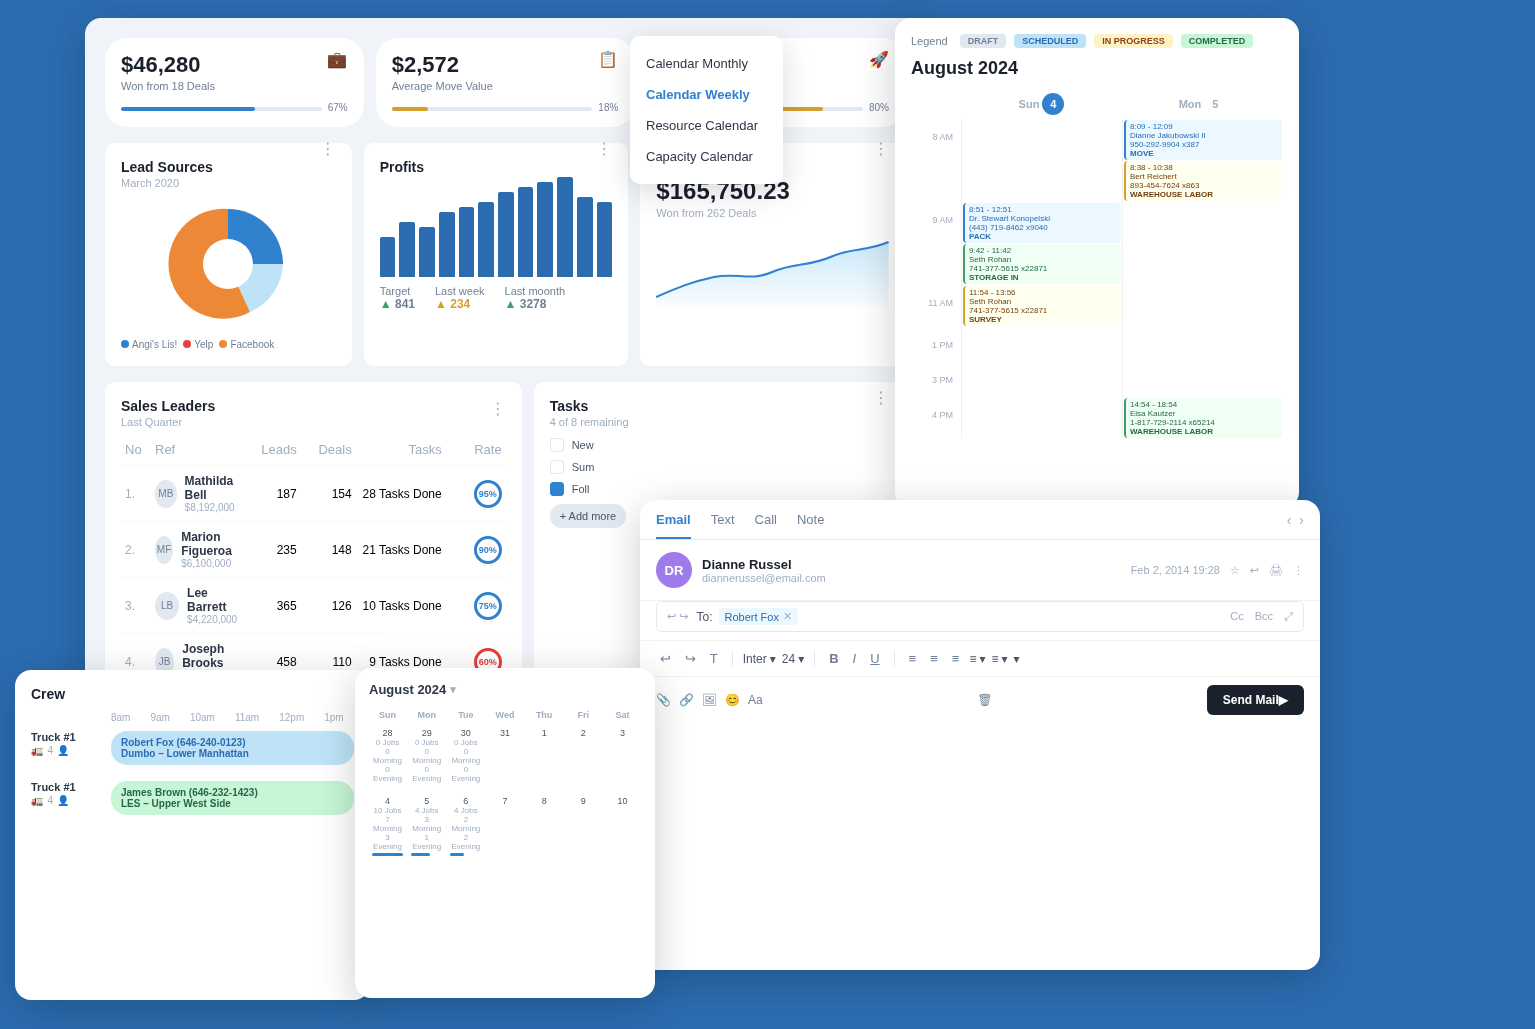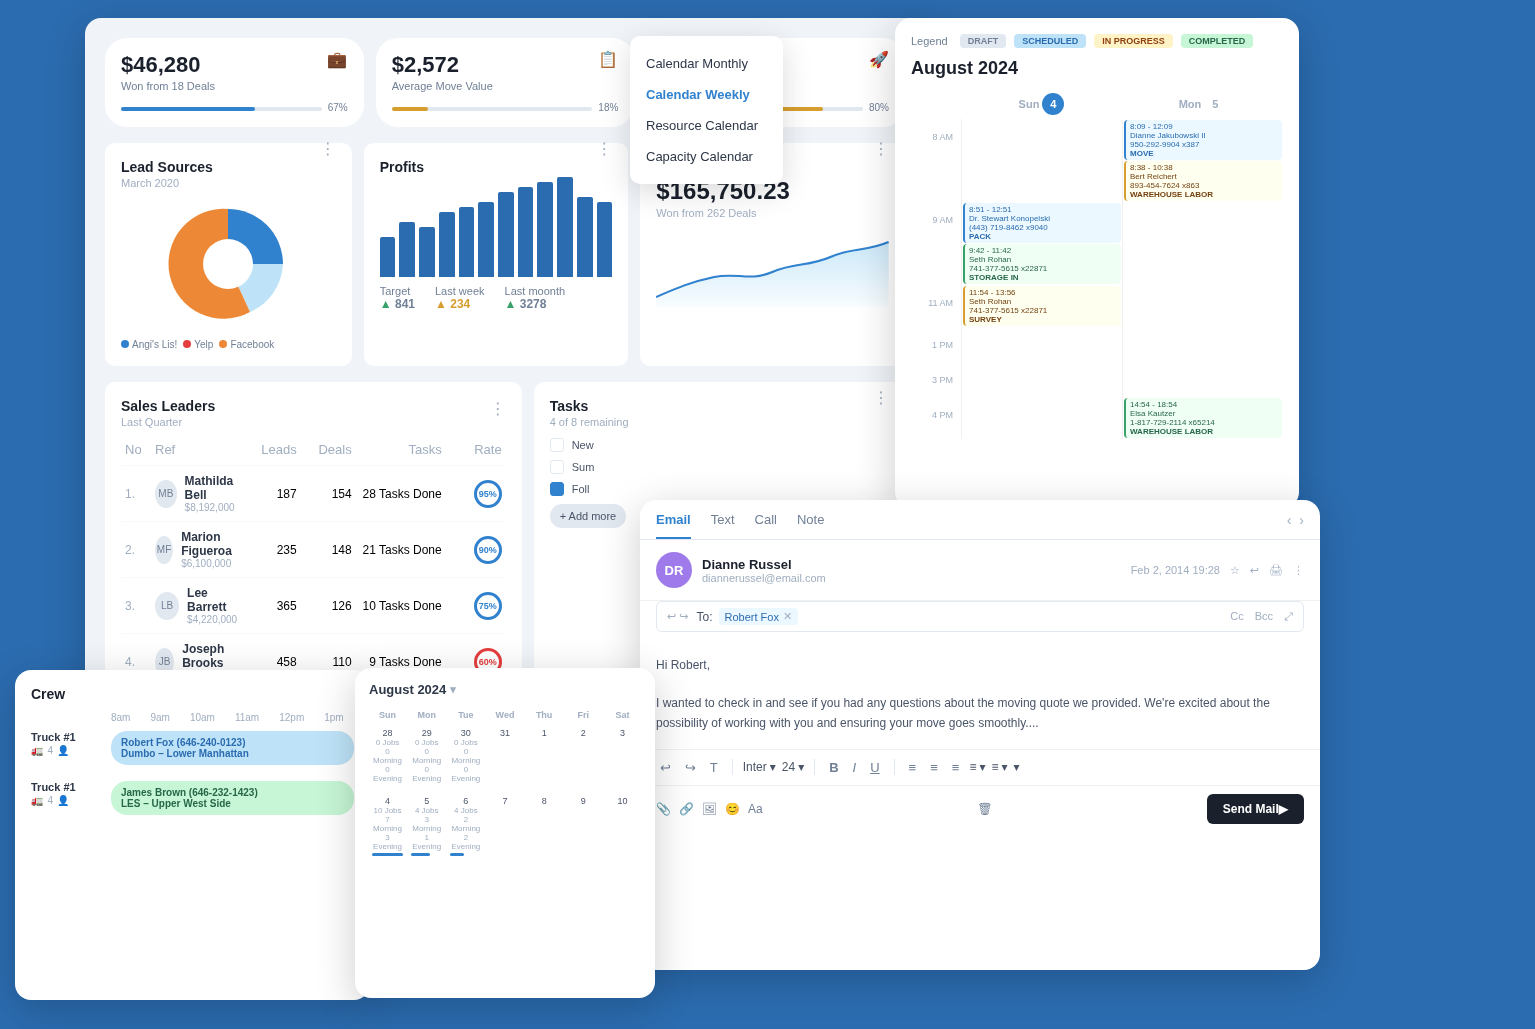--- a/index.html
+++ b/index.html
@@ -902,25 +902,20 @@
       <span>Robert Fox</span>
       <span style="cursor:pointer;color:#a0aec0">✕</span>
     </div>
     <div class="cc-bcc">
       <span style="cursor:pointer;margin-right:8px">Cc</span>
       <span style="cursor:pointer;margin-right:8px">Bcc</span>
       <span style="cursor:pointer">⤢</span>
     </div>
   </div>
 
-  <div class="email-body">
-    <p>Hi Robert,</p>
-    <br>
-    <p>I wanted to check in and see if you had any questions about the moving quote we provided. We're excited about the possibility of working with you and ensuring your move goes smoothly....</p>
-  </div>
 
   <div class="email-toolbar">
     <button class="format-btn">↩</button>
     <button class="format-btn">↪</button>
     <button class="format-btn">T</button>
     <div class="toolbar-sep"></div>
     <div class="dropdown-select">
       <span>Inter</span>
       <span>▾</span>
     </div>

